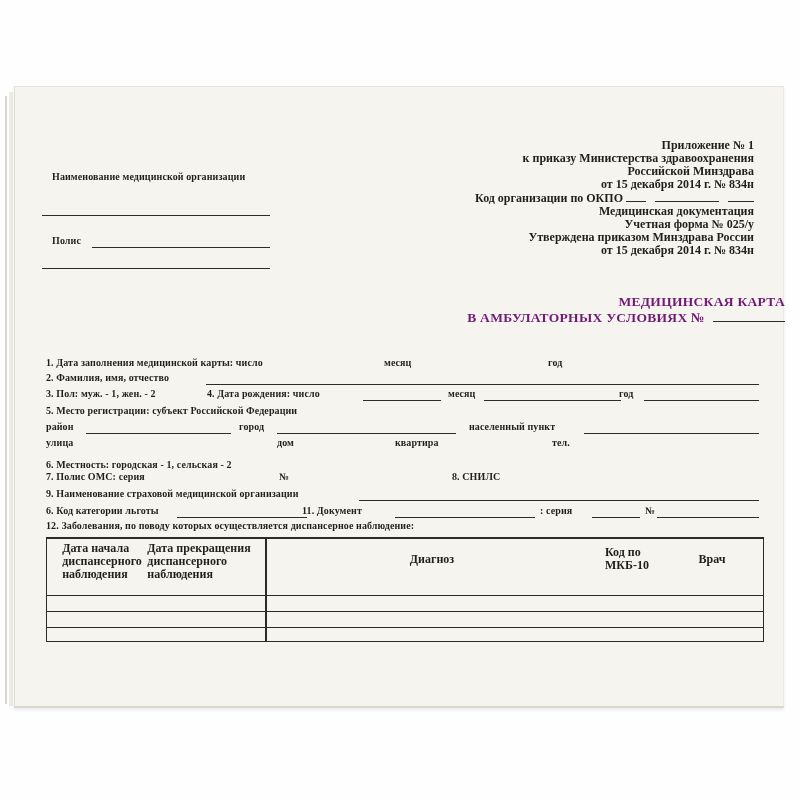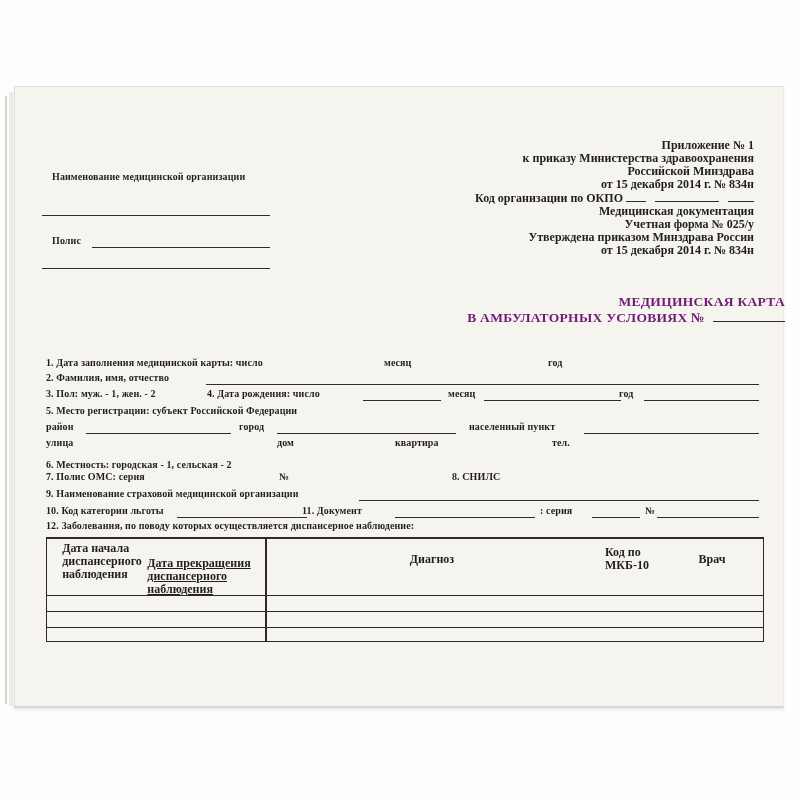--- a/index.html
+++ b/index.html
@@ -109,40 +109,40 @@
 
     <div class="abs lbl" style="left:31px; top:366px;margin-top:6px;">6. Местность: городская - 1, сельская - 2</div>
 
     <div class="abs lbl" style="left:31px; top:384px;">7. Полис ОМС: серия</div>
     <div class="abs lbl" style="left:264px; top:384px;">№</div>
     <div class="abs lbl" style="left:437px; top:384px;">8. СНИЛС</div>
 
     <div class="abs lbl" style="left:31px; top:401px;">9. Наименование страховой медицинской организации</div>
     <div class="rule" style="left:344px; top:413px; width:400px;"></div>
 
-    <div class="abs lbl" style="left:31px; top:418px;">10. Код категории льготы</div>
+    <div class="abs lbl" style="left:31px; top:418px;">6. Код категории льготы</div>
     <div class="rule" style="left:162px; top:430px; width:130px;"></div>
     <div class="abs lbl" style="left:287px; top:418px;">11. Документ</div>
     <div class="rule" style="left:380px; top:430px; width:140px;"></div>
     <div class="abs lbl" style="left:525px; top:418px;">: серия</div>
     <div class="rule" style="left:577px; top:430px; width:48px;"></div>
     <div class="abs lbl" style="left:630px; top:418px;">№</div>
     <div class="rule" style="left:642px; top:430px; width:102px;"></div>
 
     <div class="abs lbl" style="left:31px; top:433px;">12. Заболевания, по поводу которых осуществляется диспансерное наблюдение:</div>
 
     <div class="disp-table">
       <div class="vline"></div>
       <div class="hline" style="top:56px;"></div>
       <div class="hline" style="top:72px;"></div>
       <div class="hline" style="top:88px;"></div>
       <div class="th" style="left:55px;  top:3px;">Дата начала
 диспансерного
 наблюдения</div>
-      <div class="th" style="left:152px; top:18px;text-decoration:underline;">Дата прекращения
+      <div class="th" style="left:152px; top:3px;">Дата прекращения
 диспансерного
 наблюдения</div>
       <div class="th" style="left:385px; top:14px;">Диагноз</div>
       <div class="th" style="left:580px; top:7px;">Код по
 МКБ-10</div>
       <div class="th" style="left:665px; top:14px;">Врач</div>
     </div>
 
   </div>
 </div>

